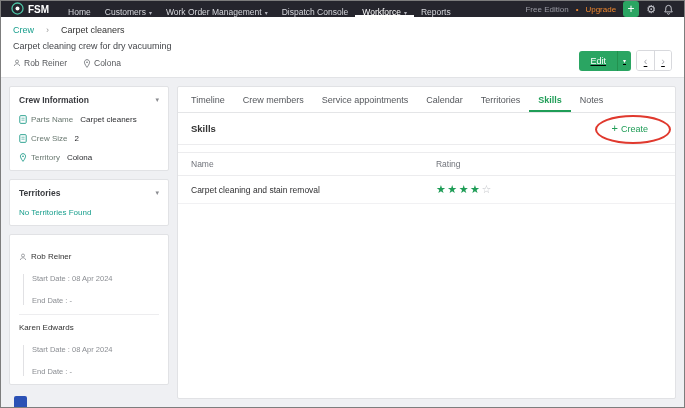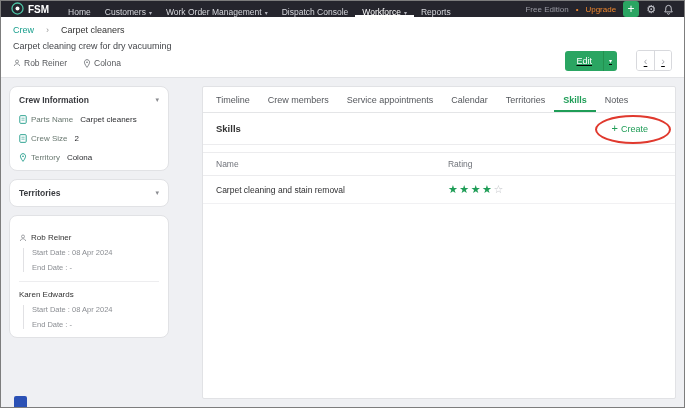--- a/index.html
+++ b/index.html
@@ -22,48 +22,48 @@
 
   
   .rec-header { background:#fff; padding:8px 12px 9px; border-bottom:1px solid #e2e3e6; flex:0 0 auto; position:relative; }
   .breadcrumb { font-size:9px; display:flex; gap:12px; align-items:center; }
   .crumb-link { color:#179e8c; cursor:pointer; }
   .crumb-sep { color:#999; }
   .crumb-current { color:#333; }
   .rec-desc { font-size:9px; color:#44464a; margin-top:6px; }
   .tags { display:flex; gap:16px; margin-top:7px; }
   .tag { display:flex; align-items:center; gap:3px; font-size:8.5px; color:#56585c; }
-  .header-actions { position:absolute; right:12px; top:33px; display:flex; align-items:center; gap:19px;text-decoration:underline; }
+  .header-actions { position:absolute; right:12px; top:33px; display:flex; align-items:center; gap:5px;text-decoration:underline; }
   .edit-btn { display:flex; border-radius:3px; overflow:hidden; cursor:pointer; }
   .edit-main { background:#2aa562; color:#fff; font-size:9px; padding:5px 11px; }
   .edit-caret { background:#2aa562; border-left:1px solid #23914f; color:#fff; font-size:6px; padding:0 5px; display:flex; align-items:center; }
   .pager { display:flex; border:1px solid #d8d9dd; border-radius:3px; overflow:hidden; background:#fff; }
   .pager-btn { width:17px; height:19px; background:#fff; color:#a9aab0; font-size:11px; display:flex; align-items:center; justify-content:center; cursor:pointer; border:none; }
   .pager-btn + .pager-btn { border-left:1px solid #d8d9dd; }
 
   
   .content { flex:1; display:flex; gap:8px; padding:8px; overflow:hidden; }
   .sidebar { width:160px; flex:0 0 auto; display:flex; flex-direction:column; gap:8px; }
-  .panel { background:#fff; border:1px solid #e1e2e5; border-radius:8px; padding:8px 9px; }
+  .panel { background:#fff; border:1px solid #e1e2e5; border-radius:2px; padding:8px 9px; }
   .panel-head { display:flex; justify-content:space-between; align-items:center; cursor:pointer; }
   .panel-title { font-size:8.5px; font-weight:bold; color:#3a3c40; }
   .panel-caret { font-size:7px; color:#8a8b90; }
   .field { display:flex; align-items:center; gap:4px; margin-top:10px; }
   .field-icon { display:flex; flex:0 0 auto; }
   .field-label { font-size:8px; color:#68776f; }
   .field-value { font-size:8px; color:#2c2d30; margin-left:3px; }
   .empty-text { font-size:8px; color:#179e8c; margin-top:10px; }
   .member { margin-top:9px; }
   .member + .member { border-top:1px solid #ededef; padding-top:8px; }
   .member-name { display:flex; align-items:center; gap:4px; font-size:8px; color:#333; cursor:pointer; }
   .member-dates { margin:3px 0 0 4px; border-left:1px solid #e1e1e4; padding-left:8px; }
-  .member-dates div { font-size:7.5px; color:#8b8e93; margin-top:6px; }
-
-  
-  .main { flex:1; background:#fff; border:1px solid #e1e2e5; border-radius:2px; display:flex; flex-direction:column; overflow:hidden;margin-left:25px; }
+  .member-dates div { font-size:7.5px; color:#8b8e93; margin-top:13px; }
+
+  
+  .main { flex:1; background:#fff; border:1px solid #e1e2e5; border-radius:2px; display:flex; flex-direction:column; overflow:hidden; }
   .tabs { display:flex; border-bottom:1px solid #e4e5e7; height:26px; flex:0 0 auto; padding:0 4px; }
   .tab { font-size:9px; color:#55585d; padding:0 9px; display:flex; align-items:center; cursor:pointer; white-space:nowrap; }
   .tab.active { color:#1f9d57; box-shadow: inset 0 -2px 0 #1f9d57; font-weight:bold; }
   .section-head { display:flex; justify-content:space-between; align-items:center; padding:10px 13px; border-bottom:1px solid #ececee; }
   .section-title { font-size:9.5px; font-weight:bold; color:#333; }
   .create-wrap { position:relative; margin-right:14px; }
   .create-link { display:flex; align-items:center; gap:3px; color:#1f9d57; font-size:9px; cursor:pointer; }
   .create-plus { font-size:11px; line-height:9px; }
   .annotation-ellipse { position:absolute; left:-17px; top:-9px; width:76px; height:29px; border:2px solid #e0392e; border-radius:50%; pointer-events:none; }
   .table { margin-top:7px; }
@@ -214,20 +214,21 @@
           <span class="field-label">Territory</span>
           <span class="field-value">Colona</span>
         </div>
       </div>
 
       <div class="panel">
         <div class="panel-head">
           <span class="panel-title">Territories</span>
           <span class="panel-caret">▾</span>
         </div>
+        <div class="empty-text">No Territories Found</div>
       </div>
 
       <div class="panel">
         <div class="member">
           <div class="member-name">
             <span class="field-icon">
               <svg width="8" height="8" viewBox="0 0 16 16">
                   <circle cx="8" cy="5" r="3" fill="none" stroke="#8a8d92" stroke-width="1.6"></circle>
                   <path d="M2.5 14c1-3 3-4.5 5.5-4.5s4.5 1.5 5.5 4.5" fill="none" stroke="#8a8d92" stroke-width="1.6"></path>
                 </svg>

